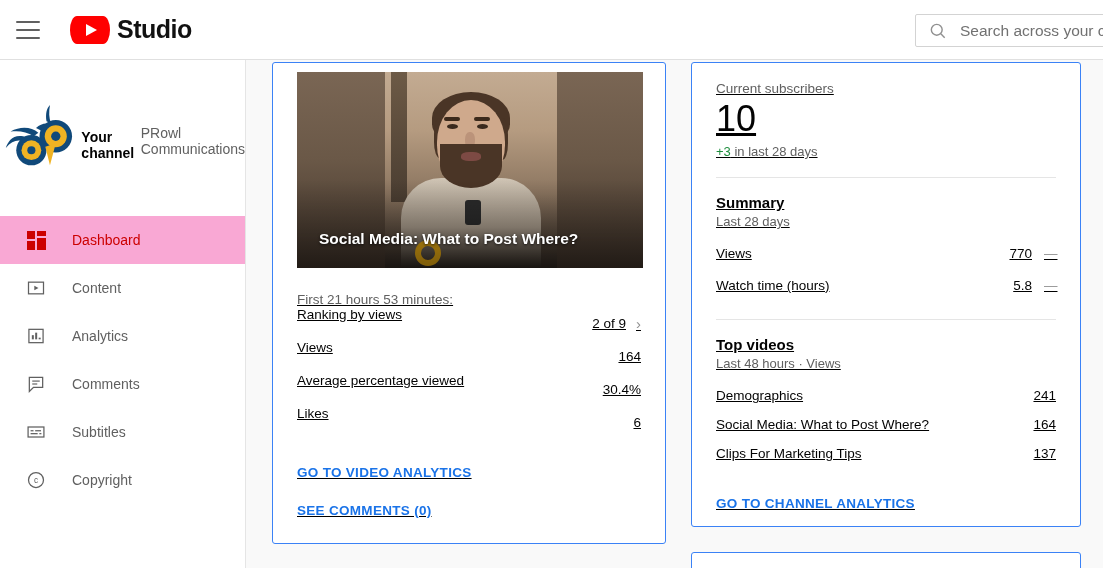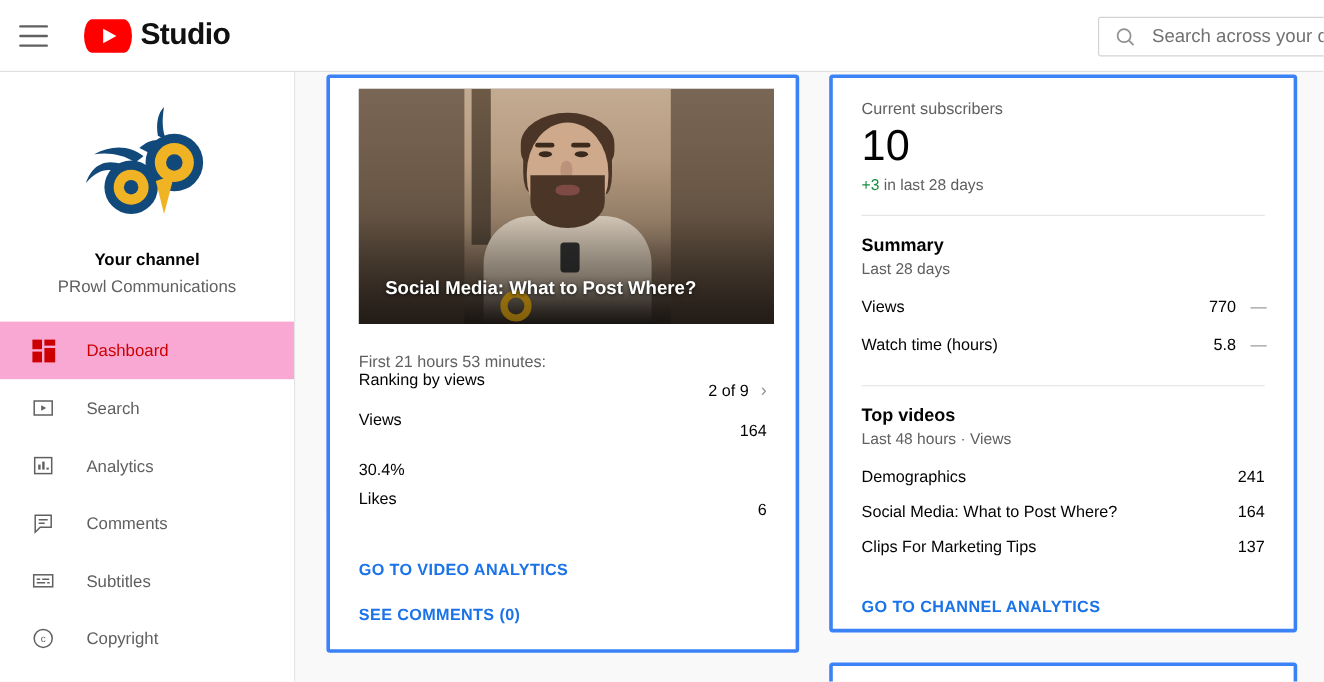--- a/index.html
+++ b/index.html
@@ -64,21 +64,21 @@
   
   .sidebar {
     position: absolute; top: 60px; left: 0;
     width: 246px; height: 508px;
     background: #ffffff;
     border-right: 1px solid #e5e5e5;
     overflow: hidden;
   }
   .channel-block {
     padding-top: 22px; padding-bottom: 14px;
-    display: flex; flex-direction: column; align-items: center;
+    display: flex; flex-direction: row; align-items: center;
   }
   .owl { width: 120px; height: 112px; }
   .channel-title {
     margin-top: 14px; font-size: 14px; font-weight: bold; color: #030303;
   }
   .channel-sub { margin-top: 6px; font-size: 14px; color: #606060; }
 
   .nav { margin-top: 8px; }
   .nav-item {
     display: flex; align-items: center;
@@ -100,22 +100,23 @@
   .dash-ico i { position: absolute; background: #cc0000; display: block; }
   .dash-ico i:nth-child(1) { left: 0;    top: 0;    width: 8px;  height: 8px; }
   .dash-ico i:nth-child(2) { left: 10px; top: 0;    width: 9px;  height: 5px; }
   .dash-ico i:nth-child(3) { left: 0;    top: 10px; width: 8px;  height: 9px; }
   .dash-ico i:nth-child(4) { left: 10px; top: 7px;  width: 9px;  height: 12px; }
 
   
   .card {
     position: absolute;
     background: #ffffff;
-    border: 3px solid #3b82f6;
+    border: 1px solid #3b82f6;
     border-radius: 3px;
+    text-decoration: underline;
   }
   #video-card { left: 272px; top: 62px; width: 394px; height: 482px; }
   #analytics-card { left: 691px; top: 62px; width: 390px; height: 465px; }
   #second-card { left: 691px; top: 552px; width: 390px; height: 90px; }
 
   
   .thumb {
     position: relative;
     margin: 9px 24px 0 24px;
     width: 346px; height: 196px;
@@ -303,21 +304,21 @@
         <span class="nav-label">Dashboard</span>
       </div>
 
       <div class="nav-item">
         <span class="nav-icon">
           <svg width="20" height="20" viewBox="0 0 24 24">
               <rect x="3" y="5" width="18" height="14" fill="none" stroke="#606060" stroke-width="1.5"></rect>
               <path d="M10 9.2 L15 12 L10 14.8 Z" fill="#606060"></path>
             </svg>
         </span>
-        <span class="nav-label">Search</span>
+        <span class="nav-label">Content</span>
       </div>
 
       <div class="nav-item">
         <span class="nav-icon">
           <svg width="20" height="20" viewBox="0 0 24 24">
               <rect x="3.5" y="4" width="17" height="16" fill="none" stroke="#606060" stroke-width="1.5"></rect>
               <rect x="7" y="11" width="2.4" height="5" fill="#606060"></rect>
               <rect x="11" y="8" width="2.4" height="8" fill="#606060"></rect>
               <rect x="15.2" y="14" width="2.4" height="2" fill="#606060"></rect>
             </svg>
@@ -393,20 +394,21 @@
         <span class="chev">›</span>
       </span>
     </div>
 
     <div class="stat-row">
       <span class="stat-label">Views</span>
       <span class="stat-value">164</span>
     </div>
 
     <div class="stat-row">
+      <span class="stat-label">Average percentage viewed</span>
       <span class="stat-value">30.4%</span>
     </div>
 
     <div class="stat-row">
       <span class="stat-label">Likes</span>
       <span class="stat-value">6</span>
     </div>
 
     <div class="card-link first">GO TO VIDEO ANALYTICS</div>
     <div class="card-link">SEE COMMENTS (0)</div>

